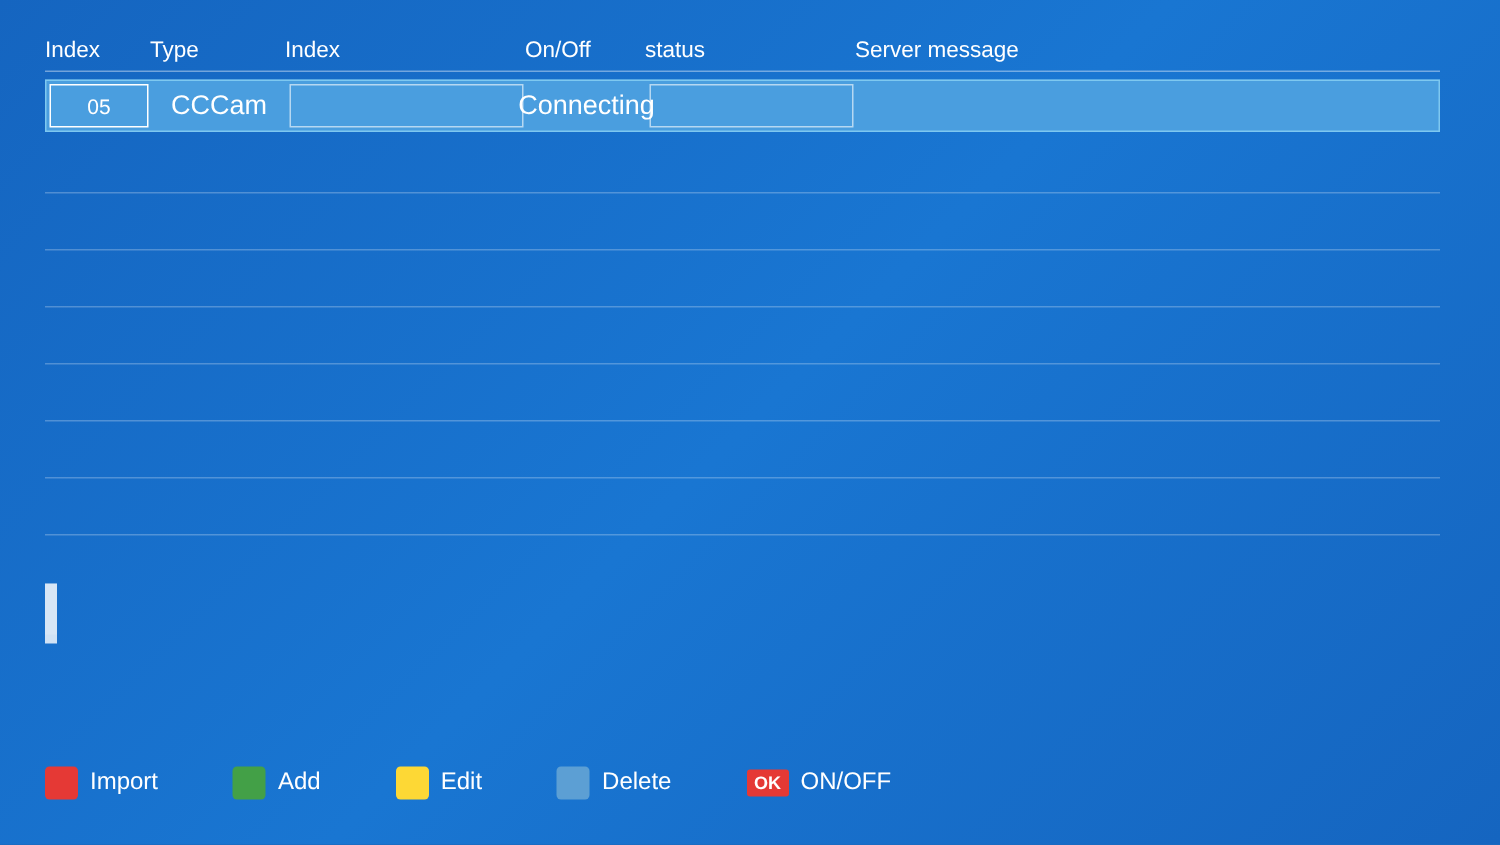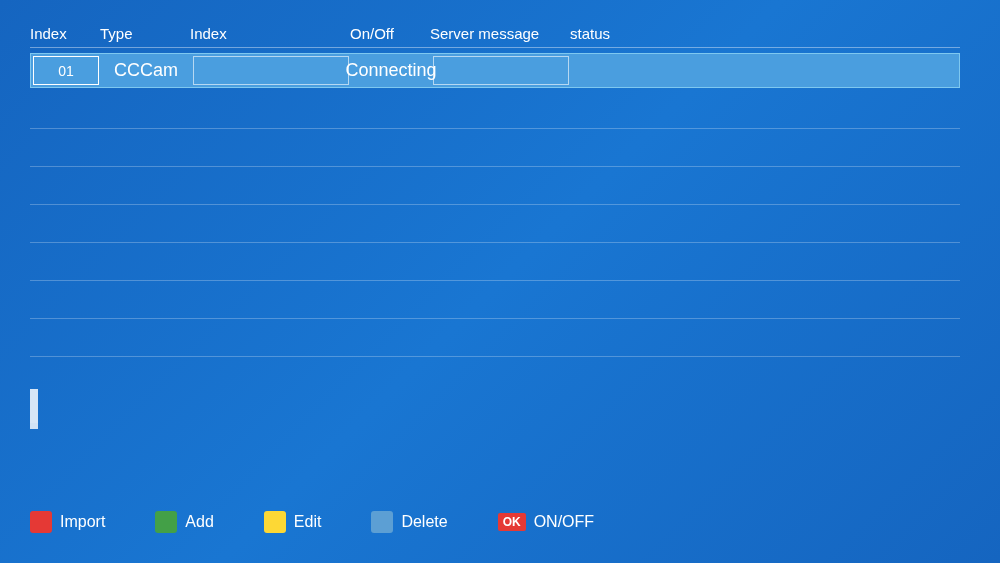--- a/index.html
+++ b/index.html
@@ -182,26 +182,26 @@
 
 
   <div class="content-area">
     <div class="table-section">
 
       <div class="table-header">
         <span>Index</span>
         <span>Type</span>
         <span>Index</span>
         <span>On/Off</span>
+        <span>status</span>
         <span>Server message</span>
-        <span>status</span>
       </div>
 
       <div class="table-row selected">
-        <div class="table-cell index-cell">01</div>
+        <div class="table-cell index-cell">05</div>
         <div class="table-cell type-cell">CCCam</div>
         <div class="table-cell server-cell"></div>
         <div class="table-cell status-cell">Connecting</div>
         <div class="table-cell message-cell"></div>
       </div>
 
       <div class="empty-rows-area">
         <div class="empty-row-line"></div>
         <div class="empty-row-line"></div>
         <div class="empty-row-line"></div>

